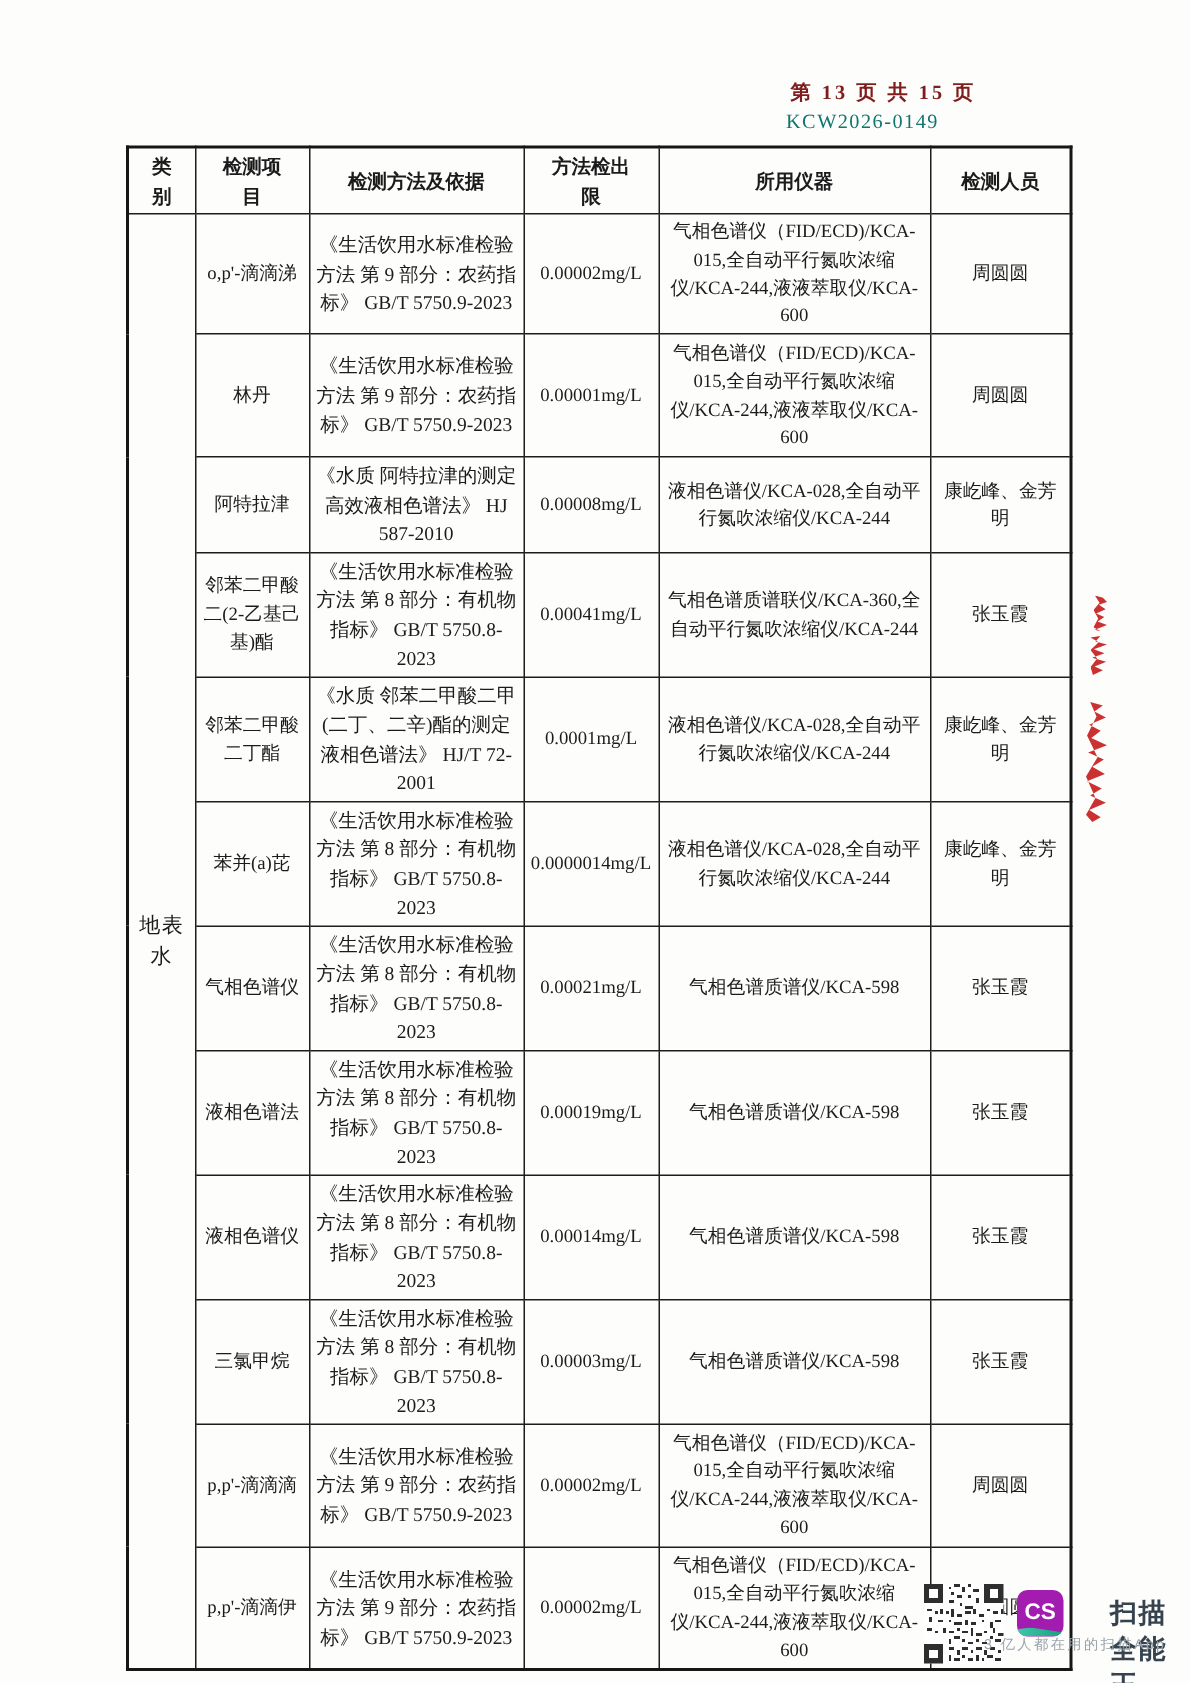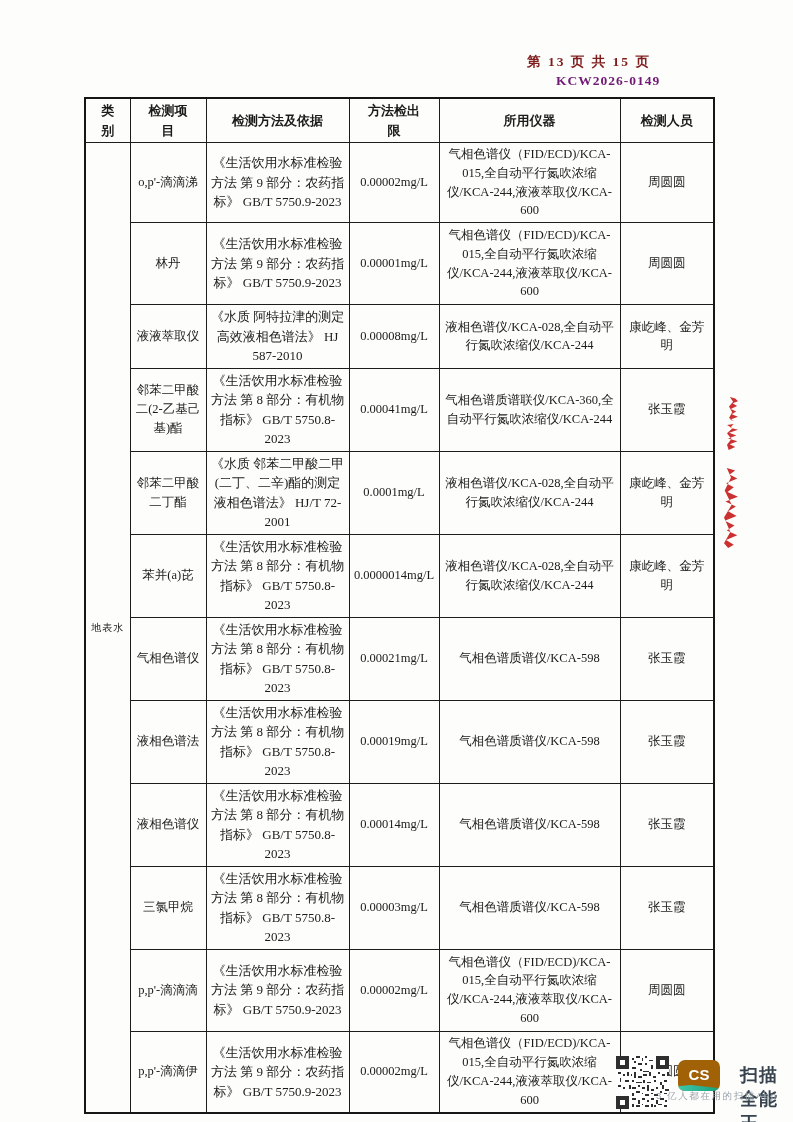--- a/index.html
+++ b/index.html
@@ -12,40 +12,40 @@
     color:#1b1b1b;
     overflow:hidden;
   }
 
   
   .page-indicator {
     position:absolute; left:527px; top:53px;
     font-size:13.5px; letter-spacing:2px; font-weight:bold; color:#7f1d1d;
   }
   .report-no {
-    position:absolute; left:556px; top:73px;
-    font-size:13.5px; letter-spacing:1px; font-weight:bold; color:#701a75;
+    position:absolute; left:524px; top:73px;
+    font-size:13.5px; letter-spacing:1px; font-weight:normal; color:#0f766e;
   }
 
   
   table.report {
     position:absolute; left:84px; top:97px;
     width:629px; table-layout:fixed;
     border-collapse:collapse;
     border:2px solid #161616;
     font-size:12.5px; line-height:1.5;
   }
   table.report th, table.report td {
     border:1.5px solid #1d1d1d;
     text-align:center; vertical-align:middle;
     padding:2px 3px;
     word-break:break-word;
   }
   table.report th { font-weight:bold; font-size:13px; height:26px; padding:2px 15px;margin-left:28px; }
-  td.cat-cell { font-size:10px; letter-spacing:1px; }
+  td.cat-cell { font-size:14px; letter-spacing:1px; }
   td.method-cell { font-size:13px; }
   td.limit-cell { font-family:"Liberation Serif",serif; }
   tbody tr:nth-child(1){height:74px}
   tbody tr:nth-child(2){height:82px}
   tbody tr:nth-child(3){height:62px}
   tbody tr:nth-child(4){height:60px}
   tbody tr:nth-child(5){height:64px}
   tbody tr:nth-child(6){height:76px}
   tbody tr:nth-child(7){height:66px}
   tbody tr:nth-child(8){height:56px}
@@ -61,22 +61,22 @@
   .stamp-f2 { left:727px; top:424px; width:11px; height:26px;
     clip-path:polygon(0 4%,60% 0,30% 14%,100% 22%,20% 34%,85% 44%,10% 56%,95% 66%,25% 78%,75% 88%,15% 100%,0 80%,40% 58%,0 36%,50% 16%); }
   .stamp-f3 { left:724px; top:468px; width:14px; height:80px;
     clip-path:polygon(20% 0,80% 3%,40% 8%,95% 13%,15% 19%,70% 24%,25% 30%,100% 36%,10% 42%,85% 48%,30% 54%,90% 60%,5% 66%,75% 72%,20% 78%,95% 84%,15% 90%,70% 96%,30% 100%,0 94%,45% 80%,0 62%,55% 46%,5% 28%,50% 12%); }
 
   
   .qr {
     position:absolute; left:616px; top:1056px; width:53px; height:53px;
   }
   .cs-logo {
-    position:absolute; left:678px; top:1060px; width:42px; height:31px;
-    background:#a16207; border-radius:7px; overflow:hidden;
+    position:absolute; left:678px; top:1060px; width:31px; height:31px;
+    background:#a21caf; border-radius:7px; overflow:hidden;
     display:flex; align-items:center; justify-content:center;
   }
   .cs-logo::after {
     content:""; position:absolute; left:0; right:0; bottom:0; height:6px;
     background:linear-gradient(90deg,#3fc7a9,#17a07c);
     clip-path:polygon(0 100%,0 20%,30% 0,100% 55%,100% 100%);
   }
   .cs-logo span {
     position:relative; z-index:2; color:#fff; font-weight:bold;
     font-size:15px; font-family:"Liberation Sans",sans-serif; margin-top:-3px;
@@ -127,21 +127,21 @@
     <td class="personnel-cell">周圆圆</td>
   </tr>
       <tr>
     <td class="item-cell">林丹</td>
     <td class="method-cell">《生活饮用水标准检验方法 第 9 部分：农药指标》 GB/T 5750.9-2023</td>
     <td class="limit-cell">0.00001mg/L</td>
     <td class="instrument-cell">气相色谱仪（FID/ECD)/KCA-015,全自动平行氮吹浓缩仪/KCA-244,液液萃取仪/KCA-600</td>
     <td class="personnel-cell">周圆圆</td>
   </tr>
       <tr>
-    <td class="item-cell">液液萃取仪</td>
+    <td class="item-cell">阿特拉津</td>
     <td class="method-cell">《水质 阿特拉津的测定 高效液相色谱法》 HJ 587-2010</td>
     <td class="limit-cell">0.00008mg/L</td>
     <td class="instrument-cell">液相色谱仪/KCA-028,全自动平行氮吹浓缩仪/KCA-244</td>
     <td class="personnel-cell">康屹峰、金芳明</td>
   </tr>
       <tr>
     <td class="item-cell">邻苯二甲酸二(2-乙基己基)酯</td>
     <td class="method-cell">《生活饮用水标准检验方法 第 8 部分：有机物指标》 GB/T 5750.8-2023</td>
     <td class="limit-cell">0.00041mg/L</td>
     <td class="instrument-cell">气相色谱质谱联仪/KCA-360,全自动平行氮吹浓缩仪/KCA-244</td>

